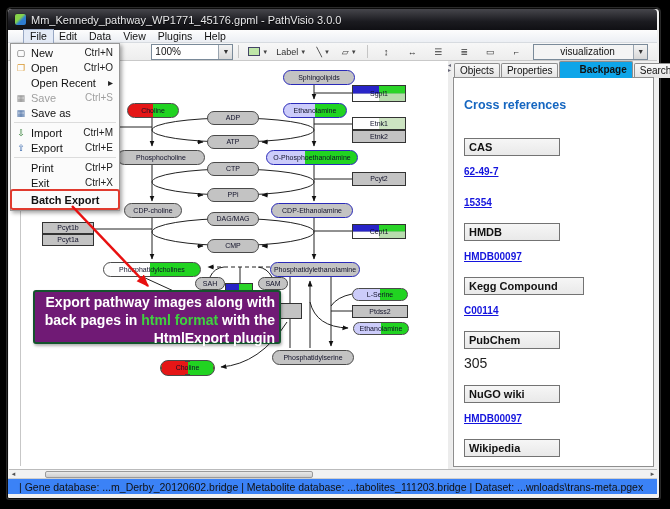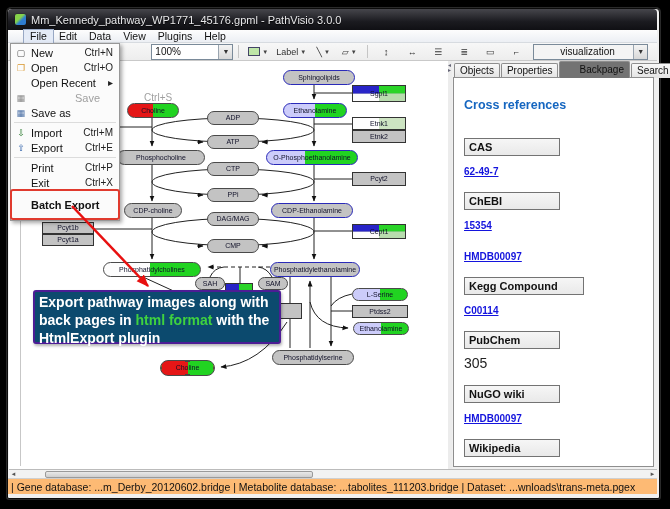--- a/index.html
+++ b/index.html
@@ -34,37 +34,37 @@
   .geneglyph{width:10px;height:7px;background:#bfe6a8;border:1px solid #446;display:inline-block;}
   
   #canvasbg{left:9px;top:61px;width:439px;height:408px;background:#fff;}
   #boardedge{left:20px;top:64px;width:1px;height:402px;background:#c7c7c7;}
   #splitter{left:448px;top:61px;width:4px;height:408px;background:#ececec;}
   .splarrow{font-size:6px;color:#667;line-height:5px;}
   #rightpanel{left:452px;top:61px;width:205px;height:408px;background:#f0f0f0;}
   #tabsrow{position:absolute;left:2px;top:1px;height:16px;display:flex;align-items:flex-end;}
   .tab{font-size:10px;color:#111;background:linear-gradient(#f8f8f8,#e3e3e3);border:1px solid #8e8e8e;
     border-bottom:none;padding:1px 5px 1px 5px;margin-right:1px;border-radius:2px 2px 0 0;height:12px;line-height:12px;}
-  .tab.active{background:#737373;height:14px;line-height:14px;font-weight:normal;position:relative;z-index:2;padding-left:19px;}
+  .tab.active{background:#0ea5e9;height:14px;line-height:14px;font-weight:bold;position:relative;z-index:2;padding-left:19px;}
   #panelbody{position:absolute;left:1px;top:16px;width:201px;height:390px;background:#fff;
     border:1px solid #8e8e8e;box-sizing:border-box;padding:10px 10px 0 10px;overflow:hidden;}
   #crossref{color:#1566c0;font-weight:bold;font-size:12.5px;margin:10px 0 26px 0;}
   .bsec{margin-bottom:13px;}
   .bhead{width:86px;border:1px solid #737373;background:linear-gradient(#f6f6f6,#e9e9e9);
     font-weight:bold;font-size:11px;color:#111;padding:2px 4px;margin-bottom:5px;}
   .bhead.wide{width:110px;}
   .blink{font-size:10px;font-weight:bold;color:#1414dd;text-decoration:underline;}
   .bval{font-size:14px;color:#222;}
   
   #hscroll{left:9px;top:469px;width:648px;height:9px;background:#f2f2f2;border-top:1px solid #bbb;box-sizing:border-box;}
   .scarr{position:absolute;top:1px;width:9px;height:7px;font-size:6px;line-height:7px;text-align:center;color:#555;}
   #hthumb{position:absolute;left:36px;top:1px;width:268px;height:7px;background:linear-gradient(#e9e9e9,#cfcfcf);
     border:1px solid #9a9a9a;border-radius:2px;box-sizing:border-box;}
-  #statusbar{left:8px;top:478px;width:649px;height:16px;background:#fdba74;border-top:1px solid #cfcfcf;
-    font-size:10.5px;color:#111;line-height:16px;padding-left:3px;box-sizing:border-box;white-space:nowrap;overflow:hidden;}
+  #statusbar{left:8px;top:478px;width:649px;height:16px;background:#3b82f6;border-top:1px solid #cfcfcf;
+    font-size:10.5px;color:#111;line-height:16px;padding-left:11px;box-sizing:border-box;white-space:nowrap;overflow:hidden;}
   
   .node{position:absolute;box-sizing:border-box;border:1px solid #4a4a4a;background:#c3c3c3;
     font-size:7px;color:#101028;text-align:center;white-space:nowrap;overflow:hidden;z-index:20;}
   .pill{border-radius:8px;}
   .blueb{border-color:#2a2ab8;border-width:1.5px;}
   .gray{background:#c3c3c3;}
   .redgreen{background:linear-gradient(to right,#e51616 50%,#21d321 50%);}
   .lavgreen{background:linear-gradient(to right,#ccccfa 50%,#21d321 50%);}
   .lavgreen2{background:linear-gradient(to right,#ccccfa 42%,#21d321 42%);}
   .whitegreen{background:linear-gradient(to right,#fdfdfd 48%,#21d321 48%);}
@@ -72,32 +72,32 @@
   .bluegreen{background:linear-gradient(to right,#2824c8 50%,#2ad428 50%);}
   .viz2{background-image:linear-gradient(to right,#2824c8 50%,#2ad428 50%),
     linear-gradient(to right,#fdfdfd 50%,#b8dcae 50%);
     background-size:100% 50%,100% 50%;background-repeat:no-repeat;background-position:top,bottom;}
   .gene{border-radius:0;border-color:#333;}
   .hd{position:absolute;width:5px;height:5px;background:#ffe000;border:1px solid #444;box-sizing:border-box;z-index:21;}
   
   #filemenu{left:10px;top:43px;width:108px;background:#fbfbfb;border:1px solid #979797;
     box-shadow:2px 2px 4px rgba(0,0,0,.35);z-index:50;padding:1px 0;}
   .fmi{display:flex;align-items:center;height:15px;font-size:11px;color:#111;position:relative;}
-  .fmi.dis .flab,.fmi.dis .fsc{color:#9f9f9f;margin-left:44px;}
+  .fmi.dis .flab,.fmi.dis .fsc{color:#9f9f9f;}
   .fico{width:20px;text-align:center;font-size:9px;flex:0 0 20px;}
   .flab{flex:1;white-space:nowrap;}
   .fsc{padding-right:6px;font-size:10px;color:#222;white-space:nowrap;}
   .msep{height:1px;background:#dcdcdc;margin:2px 3px;}
-  .fmi.hl{outline:2px solid #e03a2e;outline-offset:-1px;border-radius:2px;height:29px;font-weight:bold;}
+  .fmi.hl{outline:2px solid #e03a2e;outline-offset:-1px;border-radius:2px;height:19px;font-weight:bold;}
   .i-open{color:#d8962c;} .i-new{color:#555;} .i-save{color:#8a8a8a;} .i-saveas{color:#4a6fa5;}
   .i-import{color:#2e7d32;} .i-export{color:#2d5fa8;}
   
-  #callout{left:33px;top:290px;width:248px;height:54px;background:#0c4a6e;border:2px solid #4c1d95;
+  #callout{left:33px;top:290px;width:248px;height:54px;background:#701a75;border:2px solid #14532d;
     border-radius:3px;z-index:40;color:#fff;font-weight:bold;font-size:14px;line-height:18px;
-    text-align:left;box-sizing:border-box;padding:1px 4px;box-shadow:1px 2px 3px rgba(0,0,0,.3);}
+    text-align:right;box-sizing:border-box;padding:1px 4px;box-shadow:1px 2px 3px rgba(0,0,0,.3);}
   #callout .hl2{color:#3fd23f;}
   svg{position:absolute;left:0;top:0;pointer-events:none;}
   #edges{z-index:10;}
   #redarrow{z-index:60;}
 </style>
 </head>
 <body>
 
 <div id="win" class="abs"></div>
 
@@ -258,22 +258,22 @@
       <span class="tab">Objects</span>
       <span class="tab">Properties</span>
       <span class="tab active">Backpage</span>
       <span class="tab">Search</span>
       <span class="tab">Legend</span>
     </div>
   <div id="panelbody">
     <div id="crossref">Cross references</div>
     <div id="sections">
         <div class="bsec"><div class="bhead">CAS</div><a class="blink">62-49-7</a></div>
-        <div class="bsec"><div class="bhead">ChEBI</div><a class="blink">15354</a></div>
-        <div class="bsec"><a class="blink">HMDB00097</a></div>
+        <div class="bsec"><a class="blink">15354</a></div>
+        <div class="bsec"><div class="bhead">HMDB</div><a class="blink">HMDB00097</a></div>
         <div class="bsec"><div class="bhead wide">Kegg Compound</div><a class="blink">C00114</a></div>
         <div class="bsec"><div class="bhead">PubChem</div><span class="bval">305</span></div>
         <div class="bsec"><div class="bhead">NuGO wiki</div><a class="blink">HMDB00097</a></div>
         <div class="bsec">
           <div class="bhead">Wikipedia</div>
         </div>
       </div>
 
   </div>
 </div>

